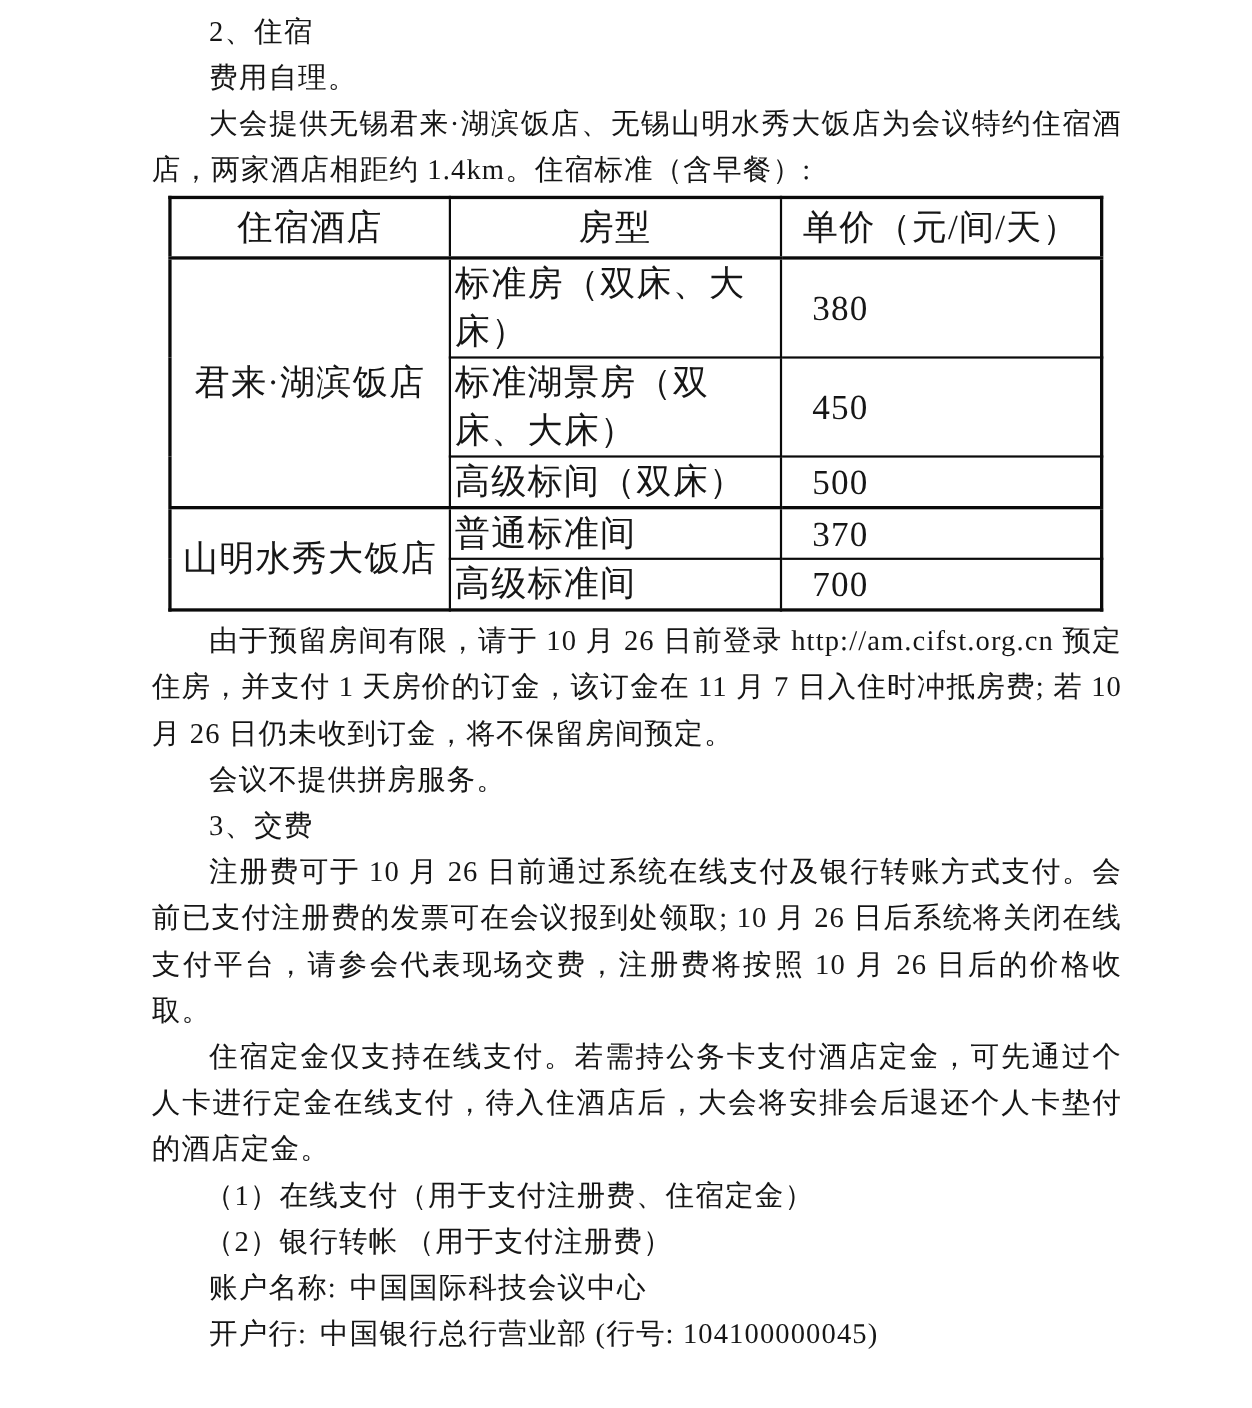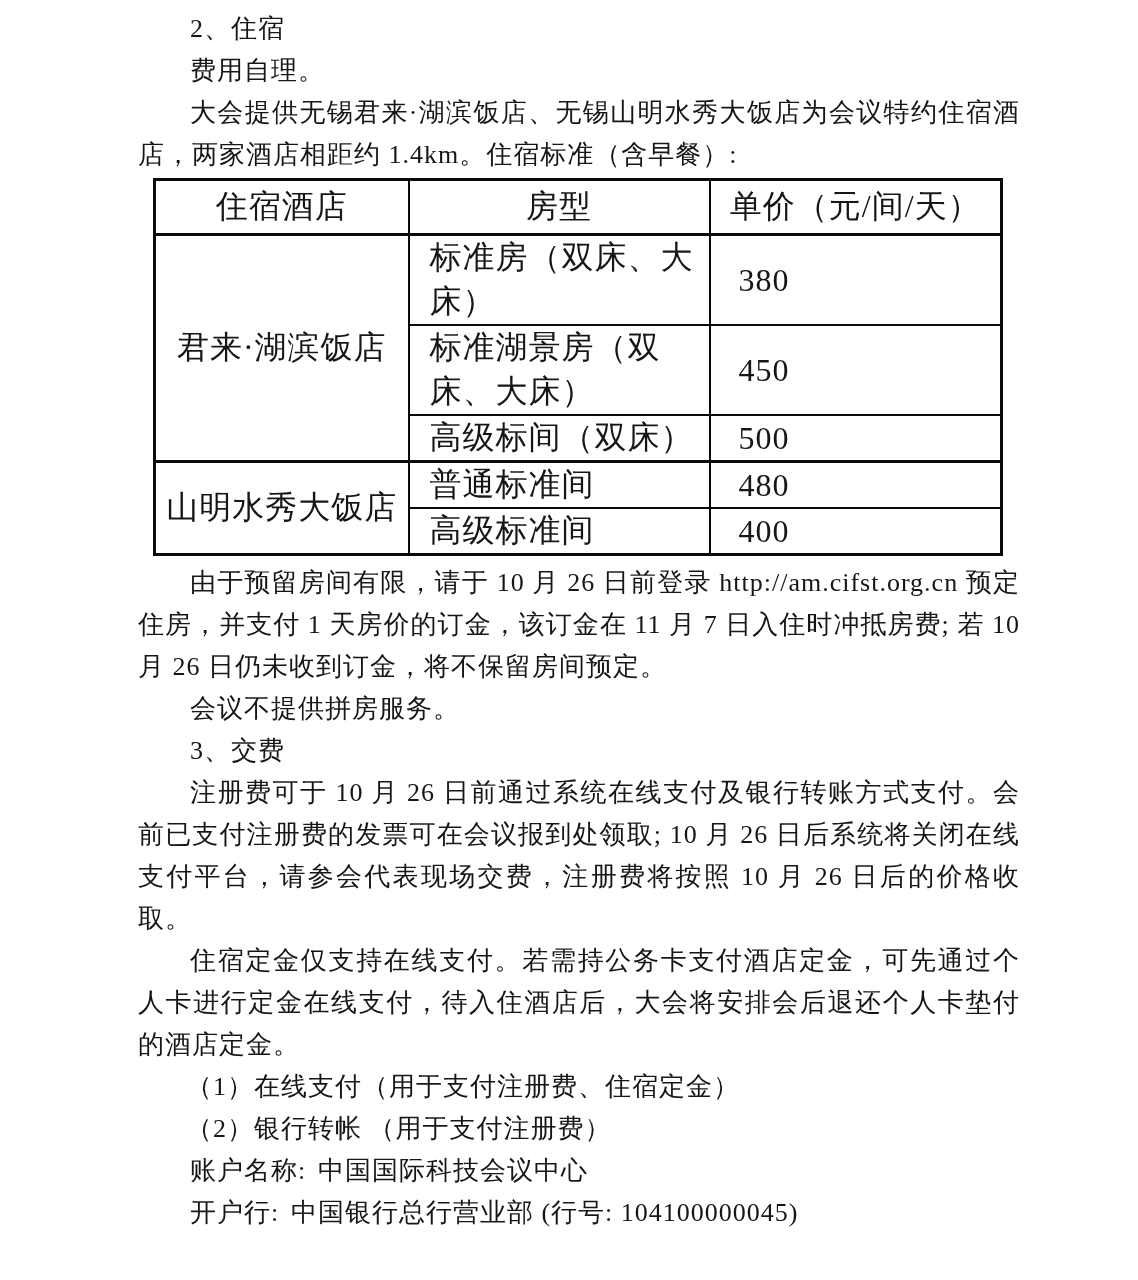--- a/index.html
+++ b/index.html
@@ -74,21 +74,21 @@
     height: 41px;
   }
   .hotel-table .col-hotel { width: 254px; }
   .hotel-table .col-room  { width: 301px; }
   .hotel-table .col-price { width: 292px; }
   .hotel-table td.hotel {
     text-align: center;
     vertical-align: middle;
   }
   .hotel-table td.room {
-    padding-left: 20px;
+    padding-left: 4px;
     vertical-align: middle;
   }
   .hotel-table td.price {
     padding-left: 28px;
     vertical-align: middle;
   }
   .hotel-table tr.group-start td {
     border-top: 3px solid #0a0a0a;
   }
 </style>
@@ -125,25 +125,25 @@
         <td class="room">标准湖景房（双床、大床）</td>
         <td class="price">450</td>
       </tr>
       <tr>
         <td class="room">高级标间（双床）</td>
         <td class="price">500</td>
       </tr>
       <tr class="group-start">
         <td class="hotel" rowspan="2">山明水秀大饭店</td>
         <td class="room">普通标准间</td>
-        <td class="price">480</td>
+        <td class="price">370</td>
       </tr>
       <tr>
         <td class="room">高级标准间</td>
-        <td class="price">400</td>
+        <td class="price">700</td>
       </tr>
     </tbody>
   </table>
 
   <p class="para">由于预留房间有限，请于 10 月 26 日前登录 http://am.cifst.org.cn 预定住房，并支付 1 天房价的订金，该订金在 11 月 7 日入住时冲抵房费; 若 10 月 26 日仍未收到订金，将不保留房间预定。</p>
   <p class="para">会议不提供拼房服务。</p>
 
   <h2 class="heading">3、交费</h2>
 
   <p class="para">注册费可于 10 月 26 日前通过系统在线支付及银行转账方式支付。会前已支付注册费的发票可在会议报到处领取; 10 月 26 日后系统将关闭在线支付平台，请参会代表现场交费，注册费将按照 10 月 26 日后的价格收取。</p>

